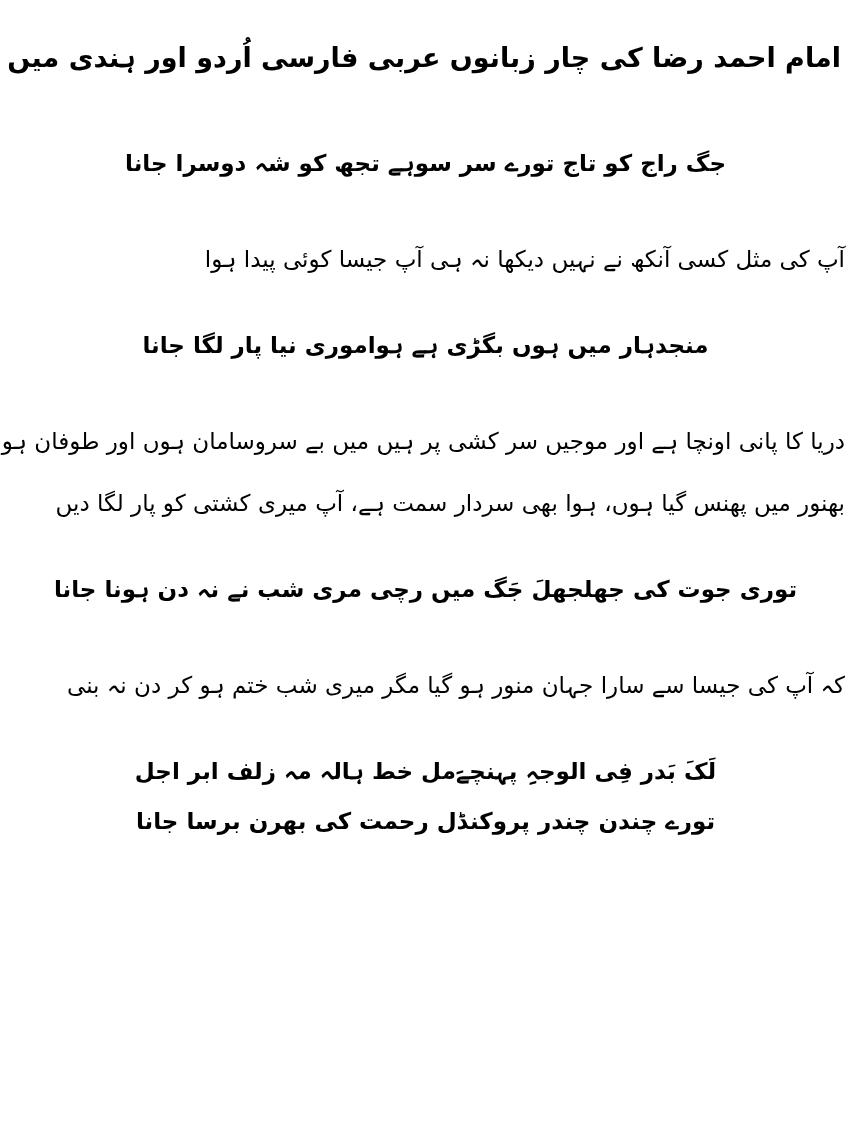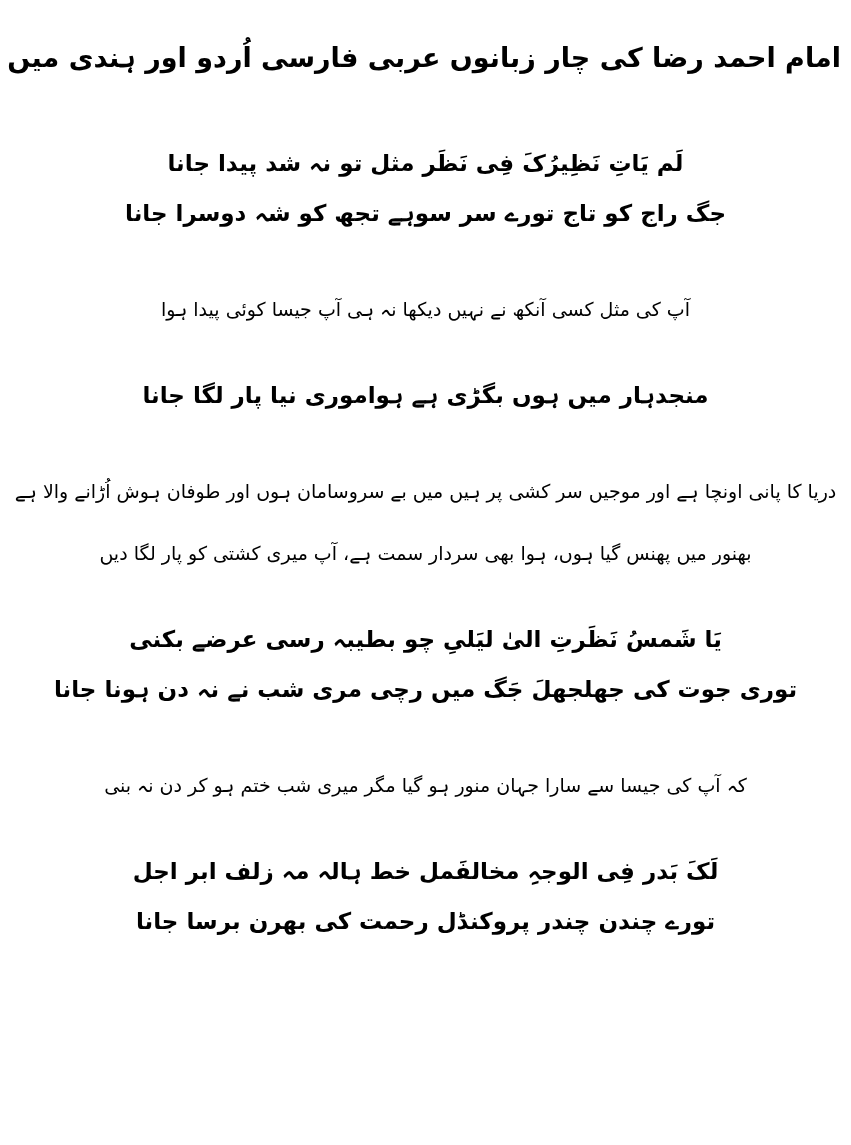--- a/index.html
+++ b/index.html
@@ -32,69 +32,66 @@
     text-align: center;
     font-weight: bold;
     font-size: 23px;
     margin: 0 10px 40px 10px;
   }
   .couplet-line {
     line-height: 50px;
     white-space: nowrap;
   }
   .explanation {
-    text-align: center;
     font-weight: normal;
-    font-size: 19px;
+    font-size: 23px;
     margin: 0 6px 30px 6px;
   }
   .explanation-line {
     line-height: 62px;
     white-space: nowrap;
   }
   .stanza { margin: 0; }
 </style>
 </head>
 <body>
 
 <div class="page">
 
   <div class="page-title">امام احمد رضا کی چار زبانوں عربی فارسی اُردو اور ہندی میں لکھی گئی نعت</div>
   <div class="title-spacer"></div>
 
   <div class="stanza">
     <div class="couplet">
-      <div class="couplet-line">لَم یَاتِ نَظِیرُکَ فِی نَظَر مثل تو نہ شد پیدا جانا</div>
       <div class="couplet-line">جگ راج کو تاج تورے سر سوہے تجھ کو شہ دوسرا جانا</div>
     </div>
     <div class="explanation">
       <div class="explanation-line">آپ کی مثل کسی آنکھ نے نہیں دیکھا نہ ہی آپ جیسا کوئی پیدا ہوا</div>
     </div>
   </div>
 
   <div class="stanza">
     <div class="couplet">
       <div class="couplet-line">منجدہار میں ہوں بگڑی ہے ہواموری نیا پار لگا جانا</div>
     </div>
     <div class="explanation">
       <div class="explanation-line">دریا کا پانی اونچا ہے اور موجیں سر کشی پر ہیں میں بے سروسامان ہوں اور طوفان ہوش اُڑانے والا ہے</div>
       <div class="explanation-line">بھنور میں پھنس گیا ہوں، ہوا بھی سردار سمت ہے، آپ میری کشتی کو پار لگا دیں</div>
     </div>
   </div>
 
   <div class="stanza">
     <div class="couplet">
-      <div class="couplet-line">یَا شَمسُ نَظَرتِ الیٰ لیَلیِ چو بطیبہ رسی عرضے بکنی</div>
       <div class="couplet-line">توری جوت کی جھلجھلَ جَگ میں رچی مری شب نے نہ دن ہونا جانا</div>
     </div>
     <div class="explanation">
       <div class="explanation-line">کہ آپ کی جیسا سے سارا جہان منور ہو گیا مگر میری شب ختم ہو کر دن نہ بنی</div>
     </div>
   </div>
 
   <div class="stanza">
     <div class="couplet">
-      <div class="couplet-line">لَکَ بَدر فِی الوجہِ مخالفَمل خط ہالہ مہ زلف ابر اجل</div>
+      <div class="couplet-line">لَکَ بَدر فِی الوجہِ پہنچےَمل خط ہالہ مہ زلف ابر اجل</div>
       <div class="couplet-line">تورے چندن چندر پروکنڈل رحمت کی بھرن برسا جانا</div>
     </div>
   </div>
 
 </div>
 
 </body></html>

